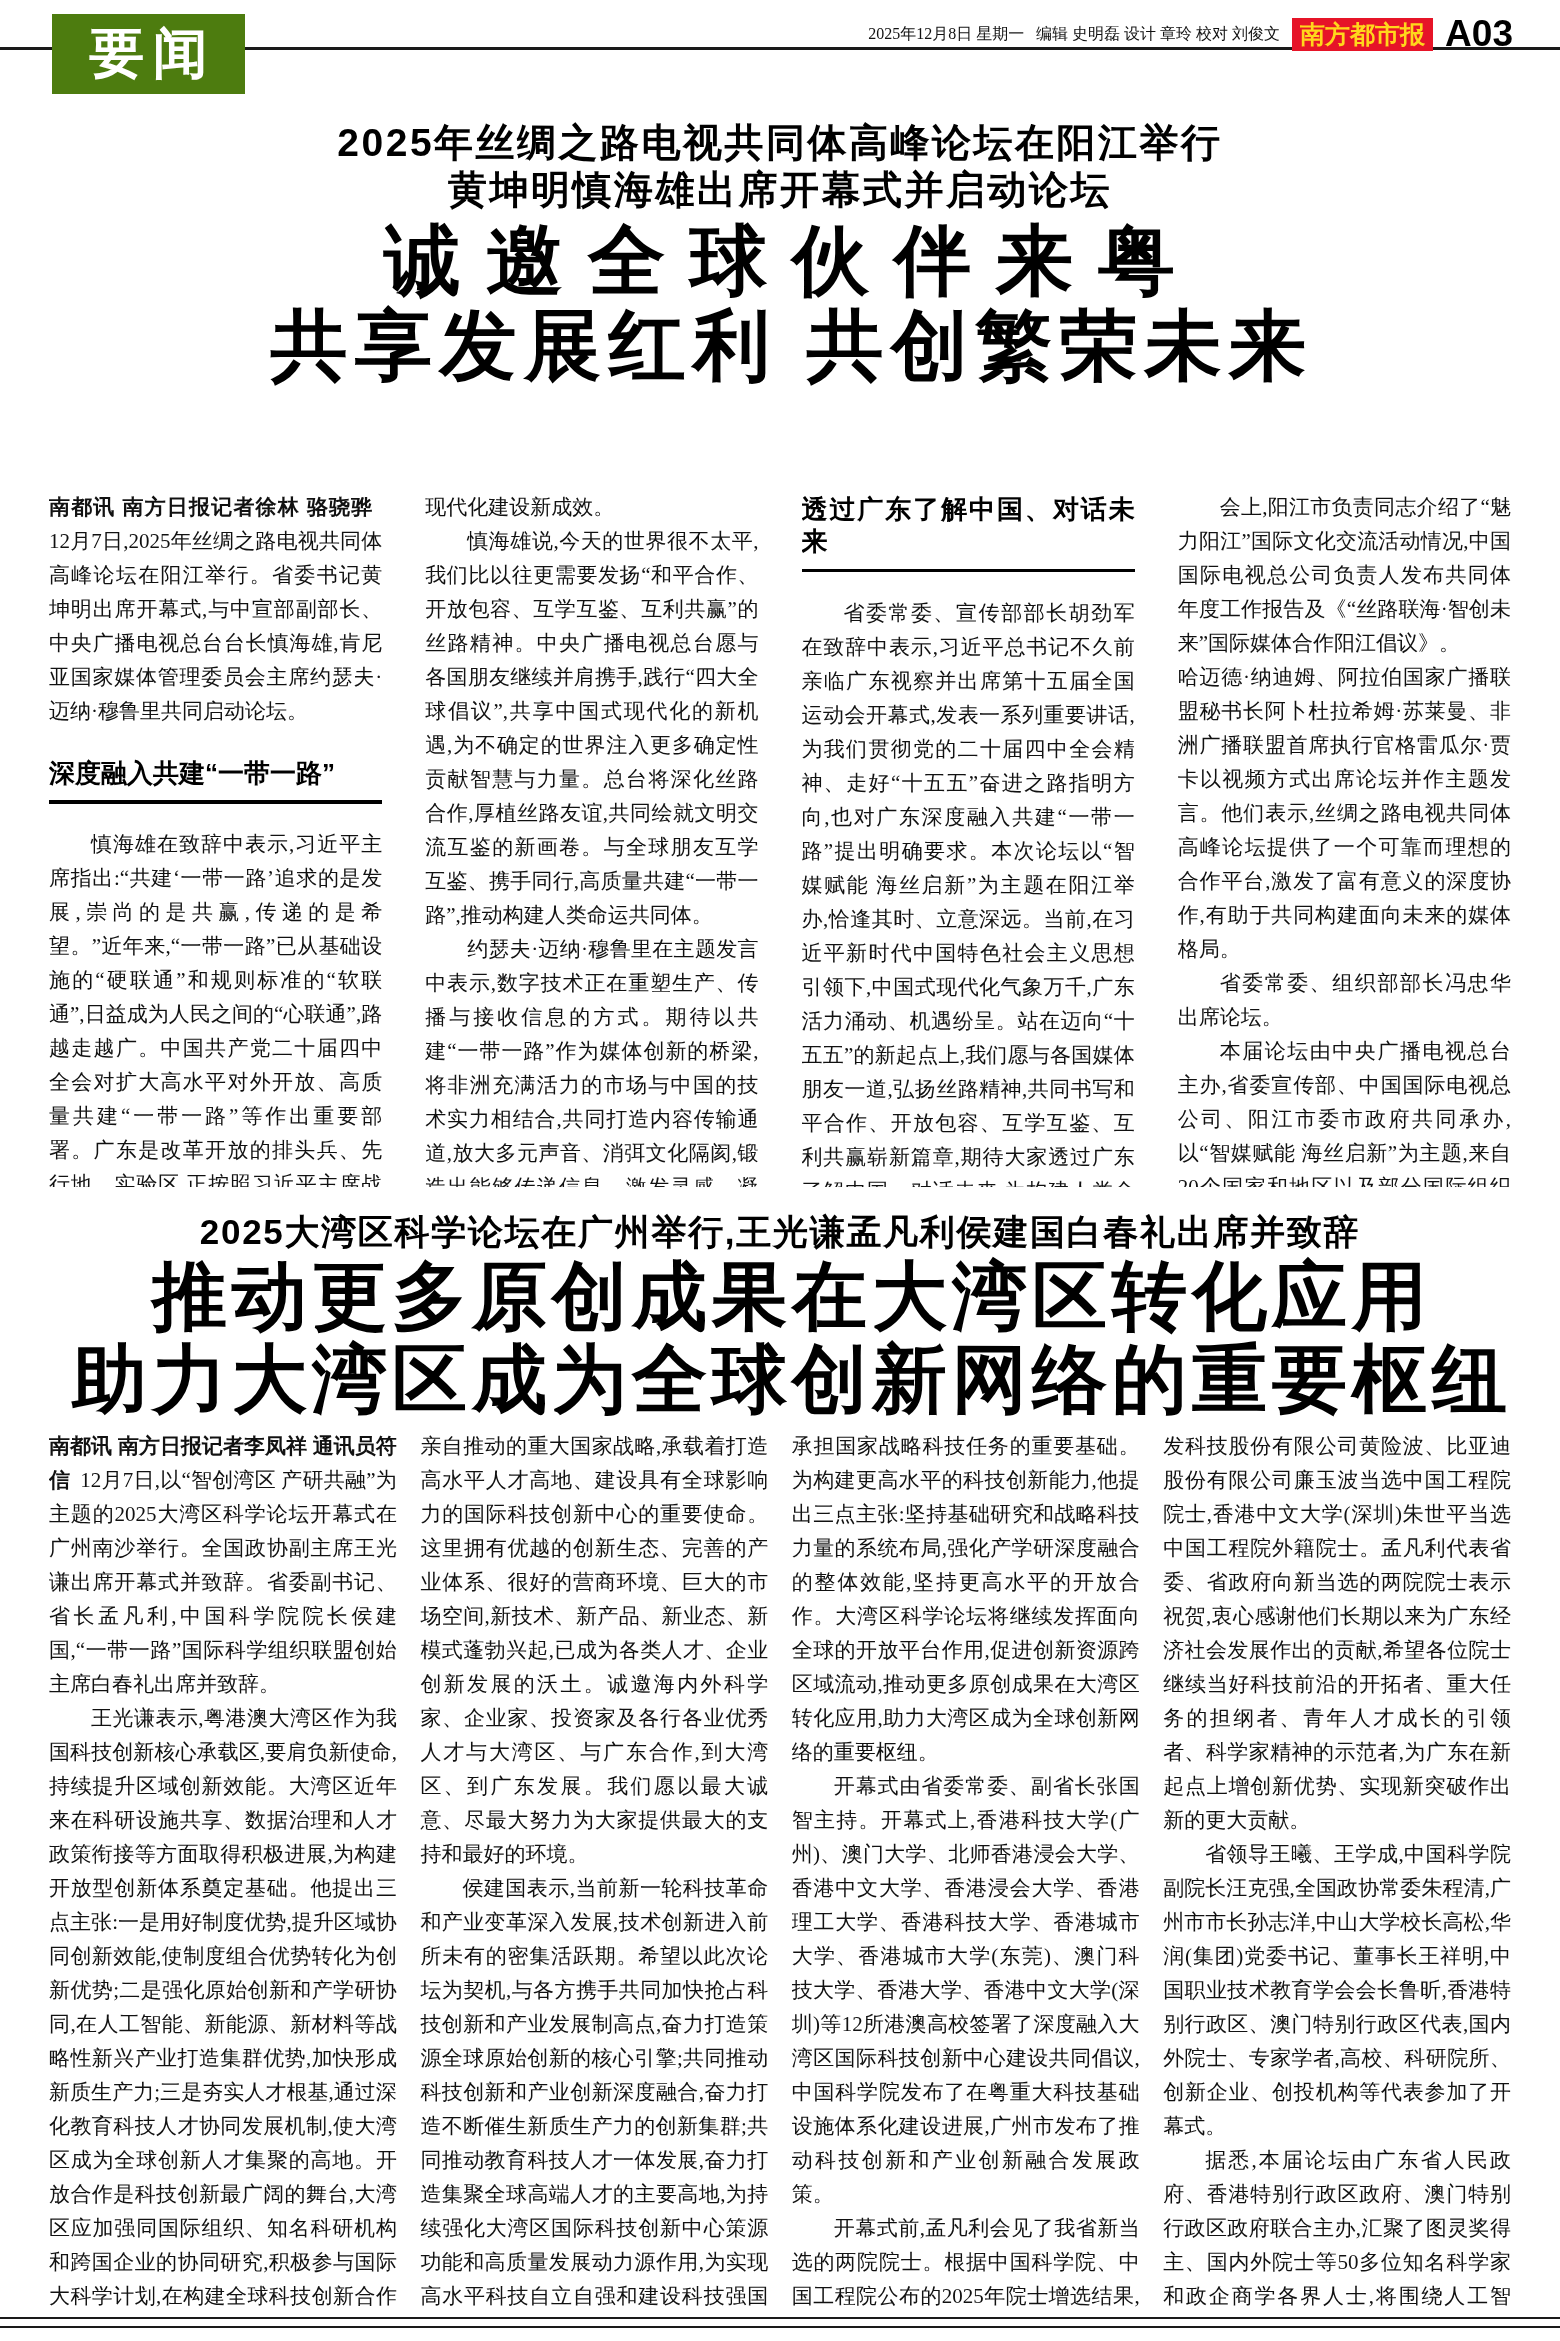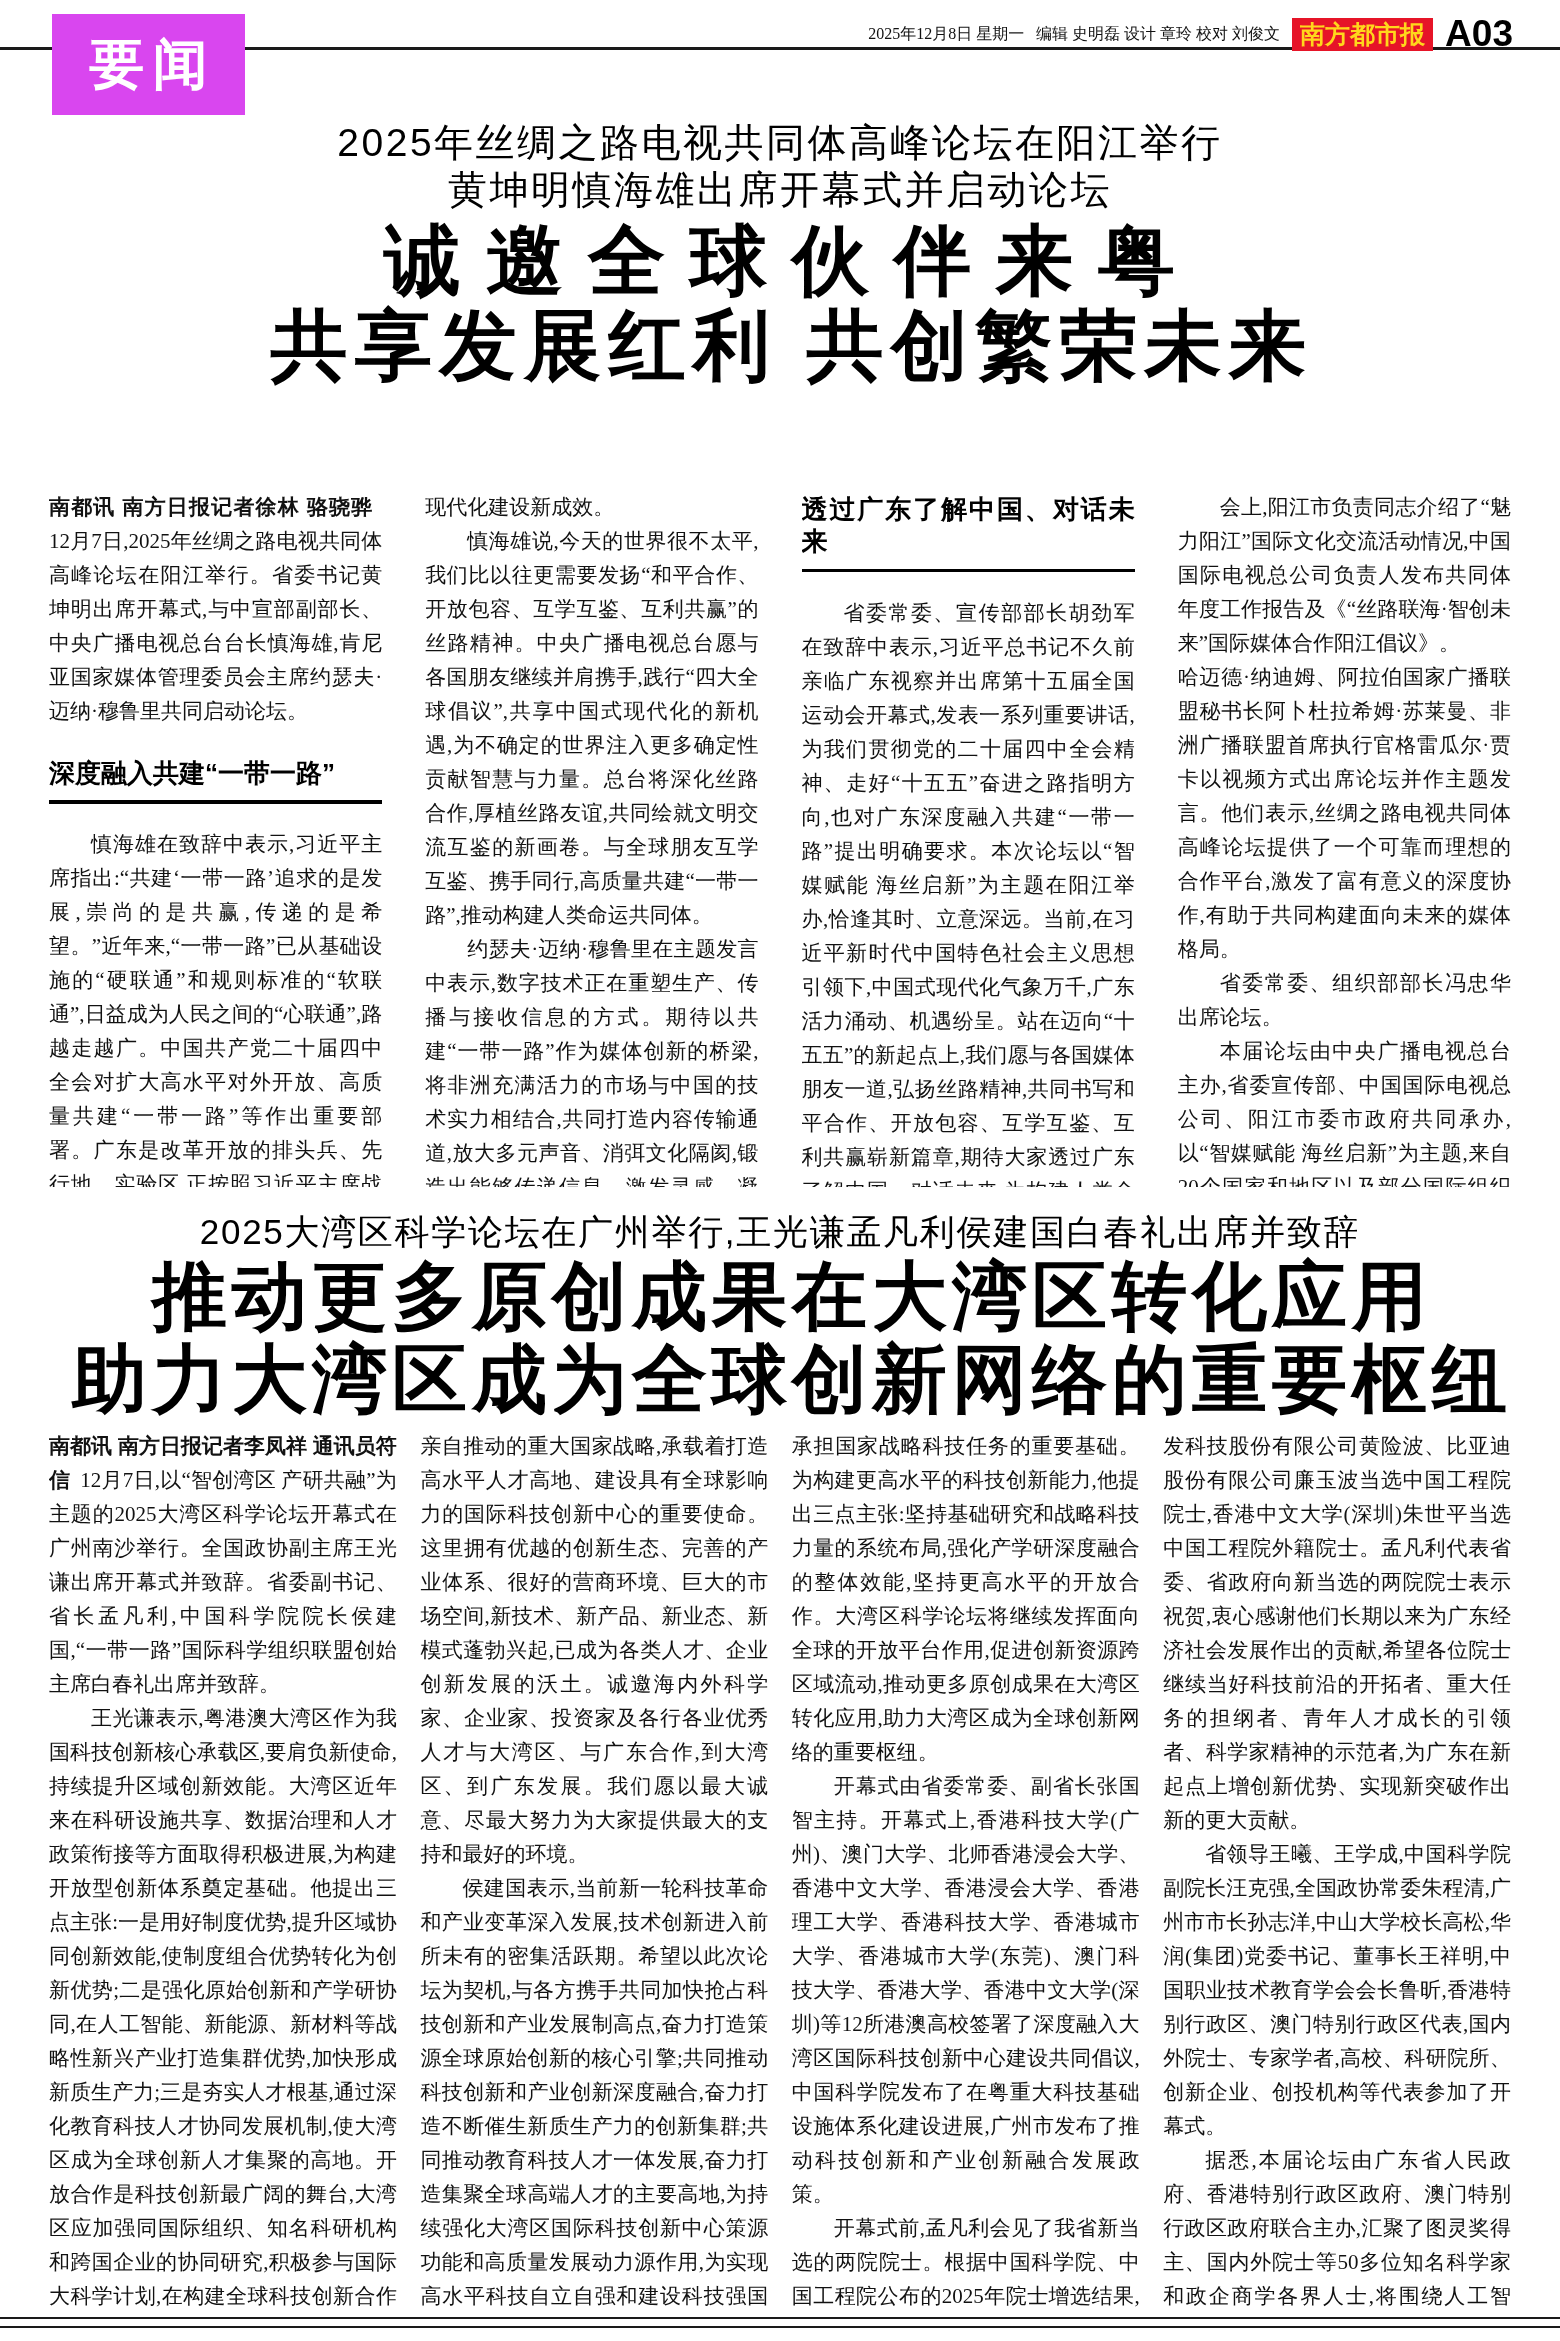--- a/index.html
+++ b/index.html
@@ -1,31 +1,31 @@
 <!DOCTYPE html>
 <html style="font-size:13.4px"><head>
 <meta charset="utf-8">
 <style>
   html,body{margin:0;padding:0;background:#888;}
   .page{position:relative;width:1560px;height:2342px;background:#ffffff;overflow:hidden;
         font-family:"Liberation Serif","DejaVu Serif",serif;color:#111;}
   
   .header-rule{position:absolute;top:47px;left:0;width:100%;height:2.5px;background:#1a1a1a;}
-  .section-badge{position:absolute;left:52px;top:14.2px;width:193px;height:101px;background:#d946ef;
+  .section-badge{position:absolute;left:52px;top:14.2px;width:193px;height:80px;background:#4d7c0f;
         display:flex;align-items:center;justify-content:center;z-index:2;}
   .section-badge span{color:#fff;font-family:"Liberation Sans","DejaVu Sans",sans-serif;
         font-weight:900;font-size:55px;letter-spacing:8.4px;padding-left:8.4px;}
   .header-right{position:absolute;top:13.4px;right:47px;display:flex;align-items:center;gap:11.7px;z-index:2;}
   .dateline,.staffline{font-size:16px;color:#111;}
   .masthead{background:#e61428;color:#ffd71c;font-family:"Liberation Sans","DejaVu Sans",sans-serif;
         font-weight:bold;font-size:25px;padding:2.5px 8.4px;line-height:1.1;}
   .pageno{font-family:"Liberation Sans","DejaVu Sans",sans-serif;font-weight:900;font-size:37px;color:#000;}
   
   .kicker{position:absolute;left:0;width:100%;text-align:center;
-        font-family:"Liberation Sans","DejaVu Sans",sans-serif;font-weight:normal;color:#000;}
+        font-family:"Liberation Sans","DejaVu Sans",sans-serif;font-weight:bold;color:#000;}
   .headline{position:absolute;left:12px;width:100%;margin:0;text-align:center;
         font-family:"Liberation Sans","DejaVu Sans",sans-serif;font-weight:900;color:#000;}
   .body-cols{position:absolute;left:49px;right:49px;display:flex;gap:23.5px;}
   .col{flex:1 1 0;overflow:hidden;font-size:21px;line-height:34px;text-align:justify;text-justify:inter-ideograph;}
   .para{margin:0;}
   .para.indent{text-indent:2em;}
   .lead-tag{font-family:"Liberation Sans","DejaVu Sans",sans-serif;font-weight:bold;margin-right:10px;}
   .col-subhead{font-family:"Liberation Sans","DejaVu Sans",sans-serif;font-weight:bold;
         font-size:26px;line-height:32px;margin:28.5px 0 23.5px 0;color:#000;}
   .col-subhead .subhead-rule{height:3.4px;background:#000;margin-top:11.7px;}

